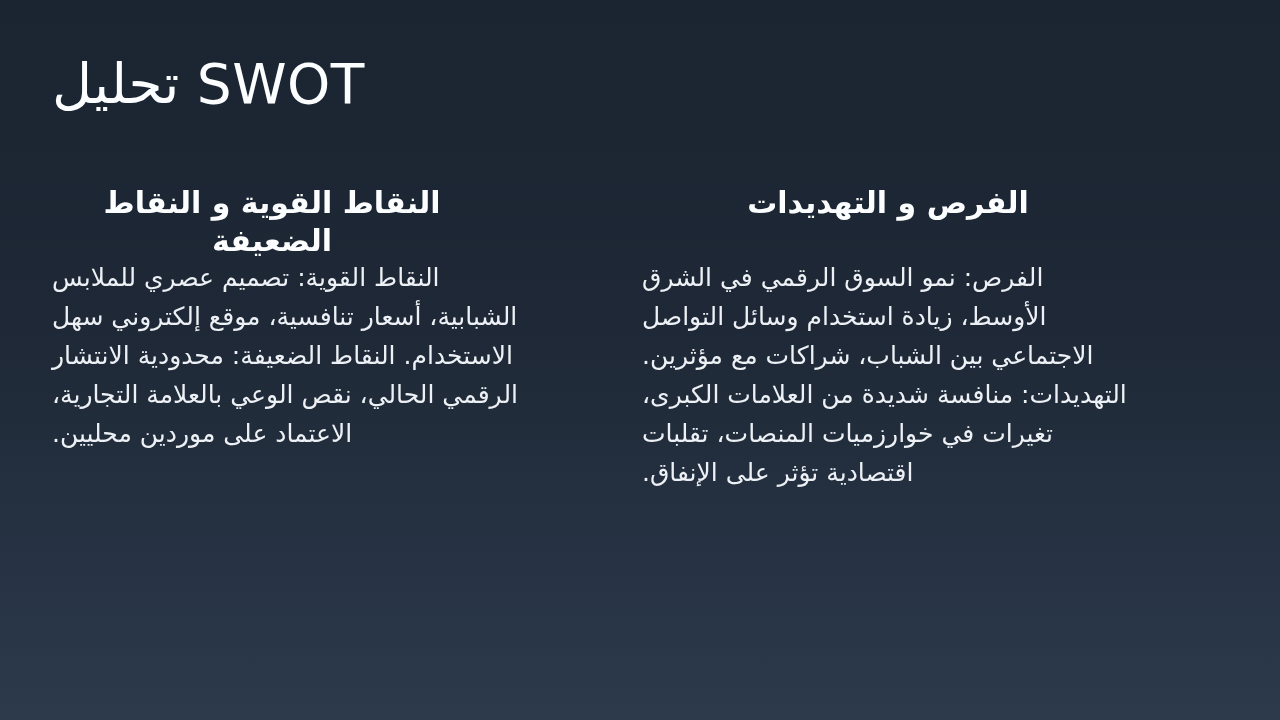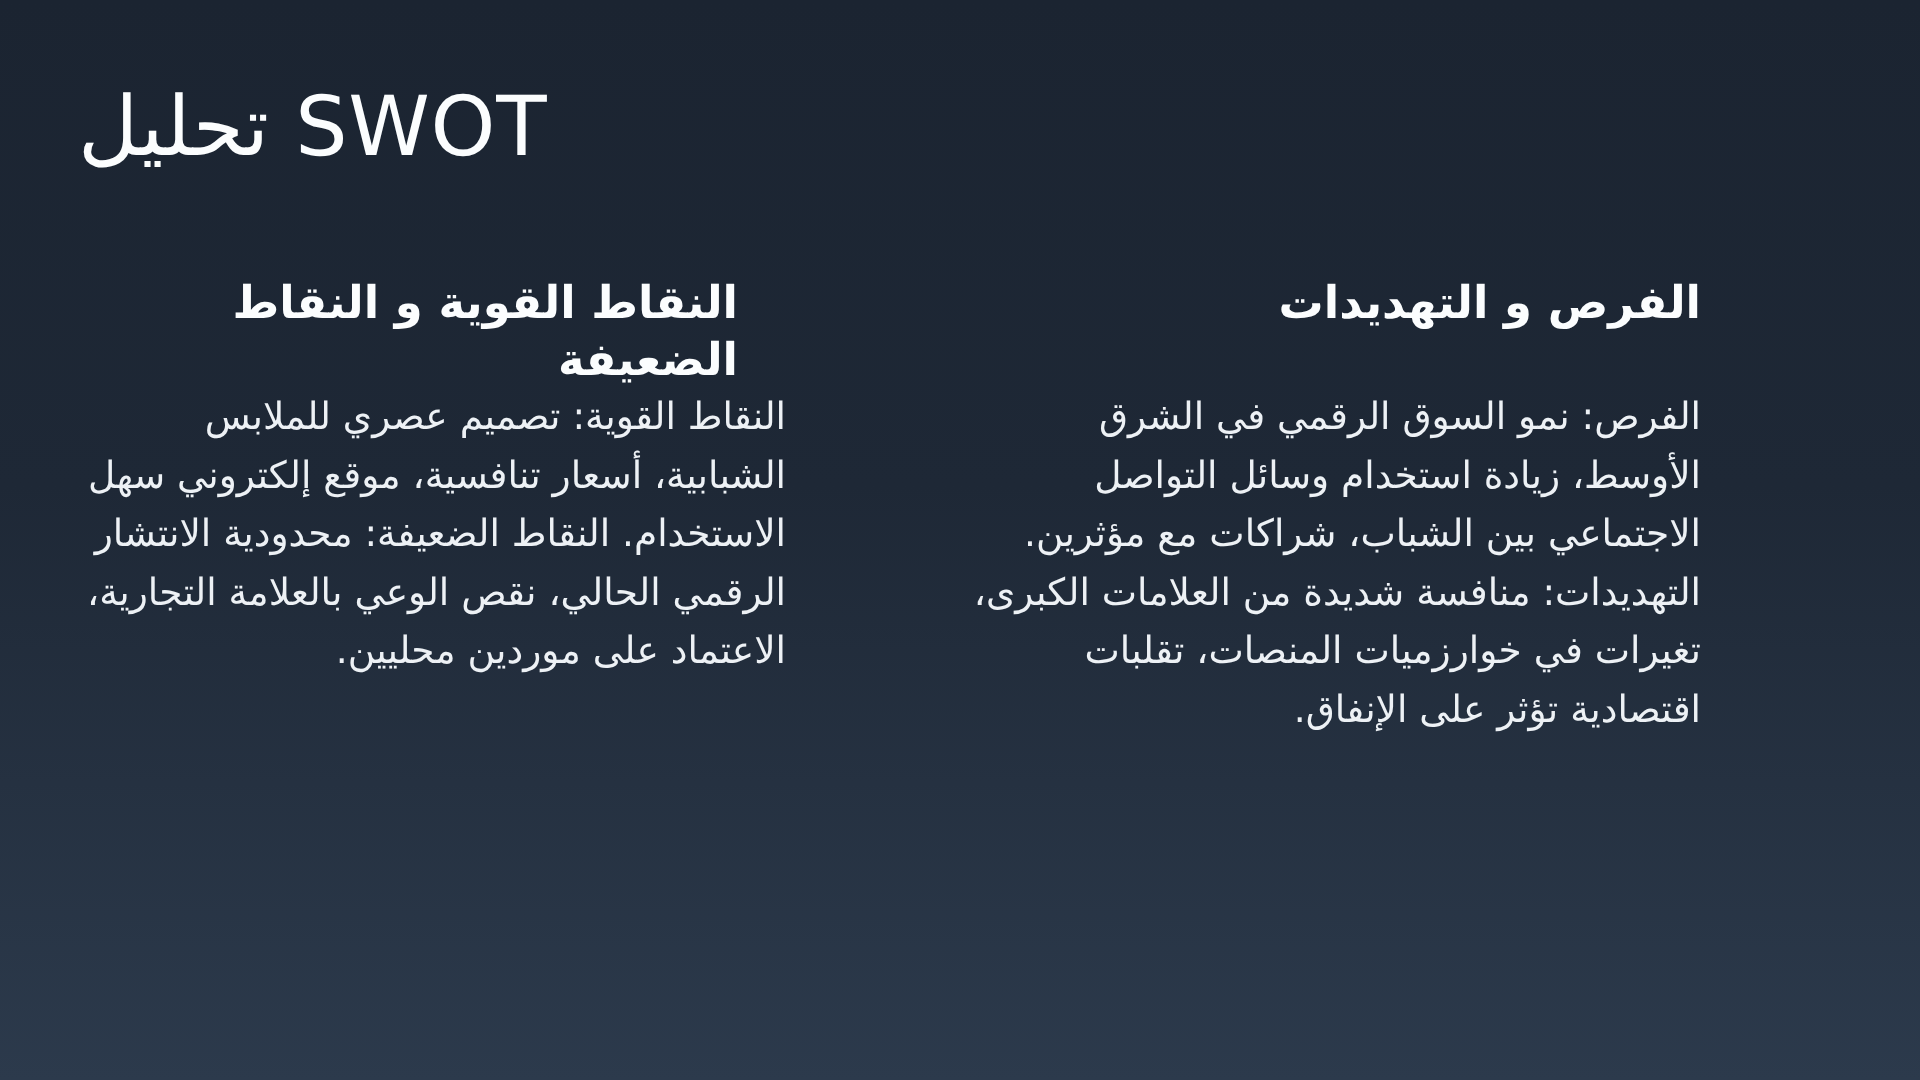--- a/index.html
+++ b/index.html
@@ -30,35 +30,35 @@
   }
   .col {
     position: absolute;
     top: 184px;
   }
   .col-left  { left: 52px;  width: 472px; }
   .col-right { left: 642px; width: 492px; }
   .col-header {
     margin: 0;
     direction: rtl;
-    text-align: right;
+    text-align: center;
     font-size: 30px;
     line-height: 38px;
     font-weight: 700;
     color: #fbfdfe;
   }
   .col-left .col-header { max-width: 440px; }
   .col-body {
     position: absolute;
     top: 74px;
     left: 0;
     width: 100%;
     margin: 0;
     direction: rtl;
-    text-align: right;
+    text-align: left;
     font-size: 25px;
     line-height: 39px;
     font-weight: 400;
     color: #edf1f5;
   }
 </style>
 </head>
 <body>
 
 <div class="slide">

